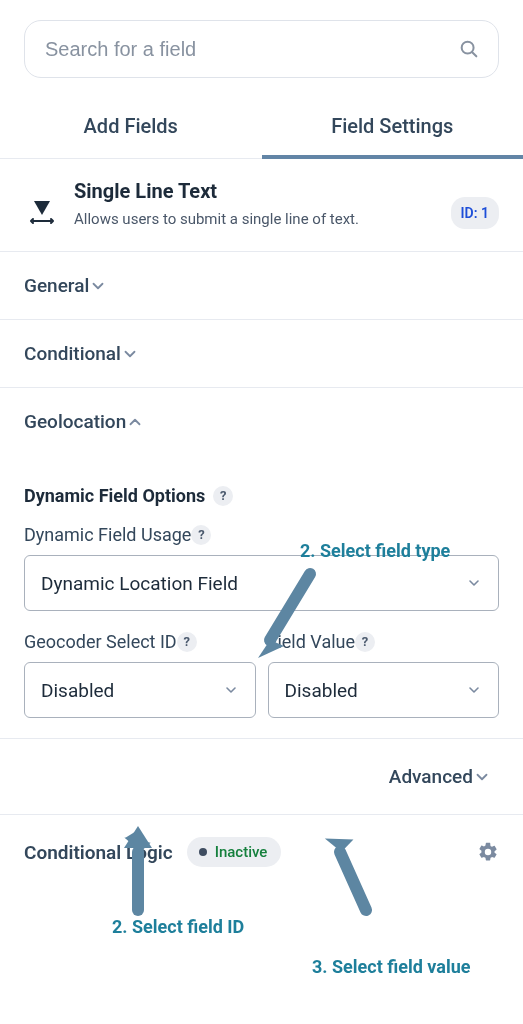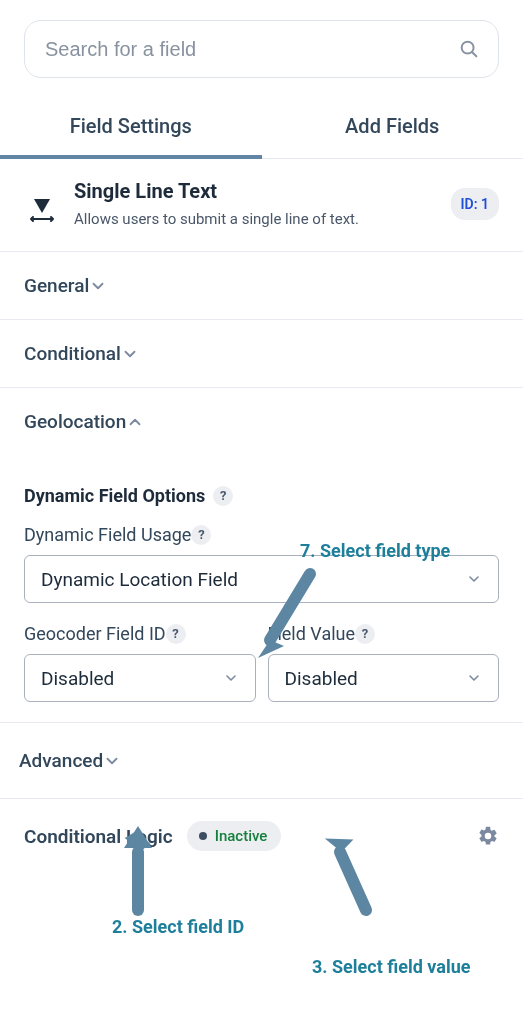--- a/index.html
+++ b/index.html
@@ -54,21 +54,21 @@
     flex:1;text-align:center;padding:22px 0 20px;
     font-size:20px;color:var(--ink-2);cursor:pointer;position:relative;
     font-weight:500;
   }
   .tab.active::after{
     content:"";position:absolute;left:0;right:0;bottom:-1px;height:4px;background:var(--tab-underline);
   }
 
   
   .field-card{
-    display:flex;align-items:center;gap:18px;
+    display:flex;align-items:flex-end;gap:18px;
     padding:20px 24px 22px 28px;border-bottom:1px solid var(--row-line);
   }
   .field-icon{
     width:28px;flex:none;margin-top:14px;
   }
   .field-body{flex:1;}
   .field-title-row{display:flex;align-items:flex-start;gap:10px;}
   .field-title{font-size:20px;font-weight:700;color:var(--ink);}
   .field-desc{font-size:15px;color:#4a5769;margin-top:6px;max-width:300px;line-height:1.35;}
   .id-badge{
@@ -93,28 +93,28 @@
   }
   .help{
     width:20px;height:20px;border-radius:50%;background:var(--help-bg);color:var(--help-ink);
     font-size:13px;font-weight:700;display:inline-flex;align-items:center;justify-content:center;
     cursor:default;
   }
   .field-label{font-size:18px;color:var(--ink-2);display:flex;align-items:center;margin-bottom:10px;}
   .select{
     display:flex;align-items:center;justify-content:space-between;
     border:1px solid var(--select-border);border-radius:6px;
-    height:48px;padding:16px 16px;background:#fff;cursor:pointer;
+    height:56px;padding:16px 16px;background:#fff;cursor:pointer;
     font-size:19px;color:var(--ink);
   }
   .two-col{display:flex;gap:12px;margin-top:20px;}
   .col{flex:1;}
 
   
-  .adv-row{padding:26px 19px;border-bottom:1px solid var(--row-line);display:flex;align-items:center;justify-content:flex-start;}
+  .adv-row{padding:26px 32px;border-bottom:1px solid var(--row-line);display:flex;align-items:center;justify-content:flex-end;}
 
   
   .cond-row{padding:22px 24px;display:flex;align-items:center;justify-content:space-between;}
   .cond-left{display:flex;align-items:center;gap:14px;}
   .status-pill{
     background:var(--status-pill);border-radius:16px;padding:6px 14px 6px 12px;
     display:flex;align-items:center;gap:8px;font-size:15px;color:#15803d;font-weight:500;
   }
   .status-dot{width:8px;height:8px;border-radius:50%;background:#3f4d61;}
   .gear{width:22px;height:22px;cursor:pointer;}
@@ -135,22 +135,22 @@
   <div class="search-field">
     <input type="text" placeholder="Search for a field" style="">
     <svg class="search-icon-svg" viewBox="0 0 24 24" fill="none">
       <circle cx="10.5" cy="10.5" r="6.5" stroke="#8892a0" stroke-width="2.2"></circle>
       <line x1="15.5" y1="15.5" x2="20" y2="20" stroke="#8892a0" stroke-width="2.2" stroke-linecap="round"></line>
     </svg>
   </div>
 </div>
 
 <div class="tabs">
+  <div class="tab">Add Fields</div>
   <div class="tab active">Field Settings</div>
-  <div class="tab">Add Fields</div>
 </div>
 
 <div class="field-card">
   <div class="field-icon">
     <svg viewBox="0 0 28 28" width="28" height="28">
       <path d="M6 4 L22 4 L14 18 Z" fill="#1d2b3a"></path>
       <line x1="5" y1="24" x2="23" y2="24" stroke="#1d2b3a" stroke-width="2" stroke-linecap="round"></line>
       <polyline points="5,22 3,24 5,26" fill="none" stroke="#1d2b3a" stroke-width="2" stroke-linecap="round" stroke-linejoin="round"></polyline>
       <polyline points="23,22 25,24 23,26" fill="none" stroke="#1d2b3a" stroke-width="2" stroke-linecap="round" stroke-linejoin="round"></polyline>
     </svg>
@@ -198,21 +198,21 @@
   <div class="select">
     <span>Dynamic Location Field</span>
     <svg width="16" height="16" viewBox="0 0 24 24">
         <polyline points="6 9 12 15 18 9" fill="none" stroke="#7b8aa0" stroke-width="2.4" stroke-linecap="round" stroke-linejoin="round"></polyline>
       </svg>
   </div>
 
   <div class="two-col">
     <div class="col">
       <div class="field-label">
-        <span>Geocoder Field ID</span>
+        <span>Geocoder Select ID</span>
         <span class="help">?</span>
       </div>
       <div class="select">
         <span>Disabled</span>
         <svg width="16" height="16" viewBox="0 0 24 24">
             <polyline points="6 9 12 15 18 9" fill="none" stroke="#7b8aa0" stroke-width="2.4" stroke-linecap="round" stroke-linejoin="round"></polyline>
           </svg>
       </div>
     </div>
     <div class="col">
@@ -243,21 +243,21 @@
     <div class="status-pill">
       <span class="status-dot"></span>
       <span>Inactive</span>
     </div>
   </div>
   <svg class="gear" viewBox="0 0 24 24" fill="#7b8aa0">
     <path d="M19.14,12.94a7.14,7.14,0,0,0,.05-.94,7.14,7.14,0,0,0-.05-.94l2.03-1.58a.5.5,0,0,0,.12-.64l-1.92-3.32a.5.5,0,0,0-.61-.22l-2.39.96a7.03,7.03,0,0,0-1.62-.94l-.36-2.54A.5.5,0,0,0,13.9,2h-3.8a.5.5,0,0,0-.49.42L9.25,4.96a7.03,7.03,0,0,0-1.62.94l-2.39-.96a.5.5,0,0,0-.61.22L2.71,8.48a.5.5,0,0,0,.12.64l2.03,1.58a7.14,7.14,0,0,0-.05.94,7.14,7.14,0,0,0,.05.94L2.83,14.16a.5.5,0,0,0-.12.64l1.92,3.32a.5.5,0,0,0,.61.22l2.39-.96a7.03,7.03,0,0,0,1.62.94l.36,2.54a.5.5,0,0,0,.49.42h3.8a.5.5,0,0,0,.49-.42l.36-2.54a7.03,7.03,0,0,0,1.62-.94l2.39.96a.5.5,0,0,0,.61-.22l1.92-3.32a.5.5,0,0,0-.12-.64ZM12,15.5A3.5,3.5,0,1,1,15.5,12,3.5,3.5,0,0,1,12,15.5Z"></path>
   </svg>
 </div>
 
-<div class="annotation" style="left:300px;top:540px;">7. Select field type</div>
+<div class="annotation" style="left:300px;top:540px;">2. Select field type</div>
 <div class="annotation" style="left:112px;top:916px;">2. Select field ID</div>
 <div class="annotation" style="left:312px;top:956px;">3. Select field value</div>
 
 <svg class="arrow-svg" style="left:250px;top:564px;" width="80" height="100" viewBox="0 0 80 100">
   <line x1="60" y1="10" x2="20" y2="76"></line>
   <path d="M20 76 L8 94 L34 82 Z"></path>
 </svg>
 
 <svg class="arrow-svg" style="left:108px;top:832px;" width="60" height="88" viewBox="0 0 60 88">
   <line x1="30" y1="78" x2="30" y2="20"></line>

